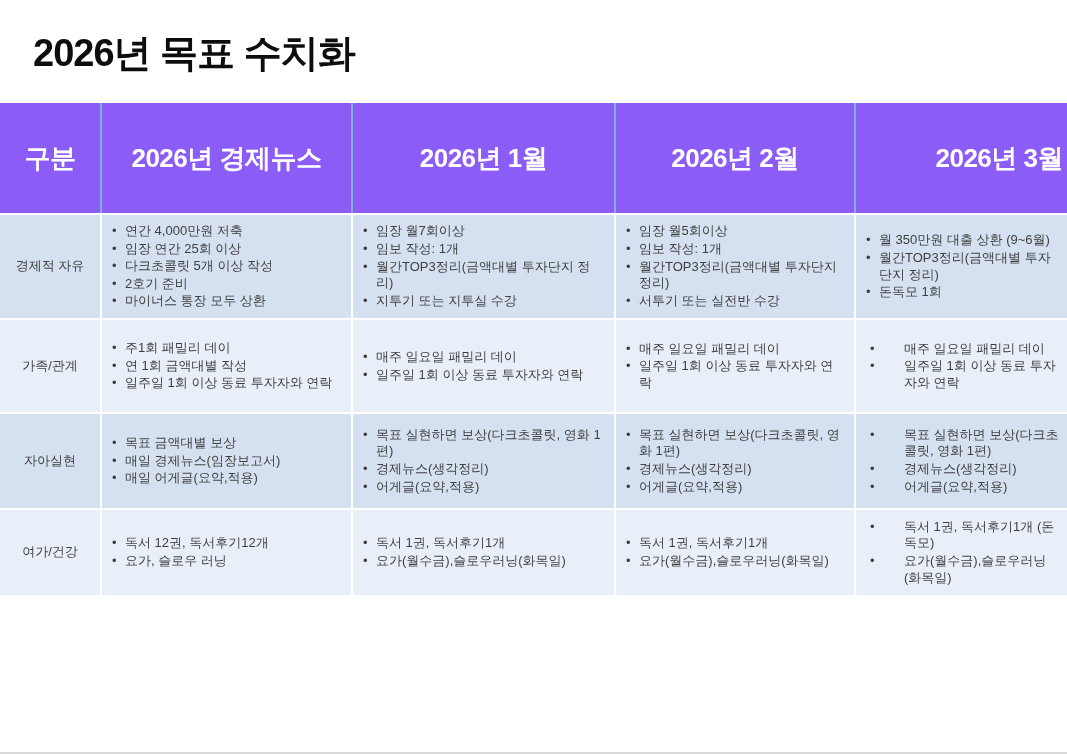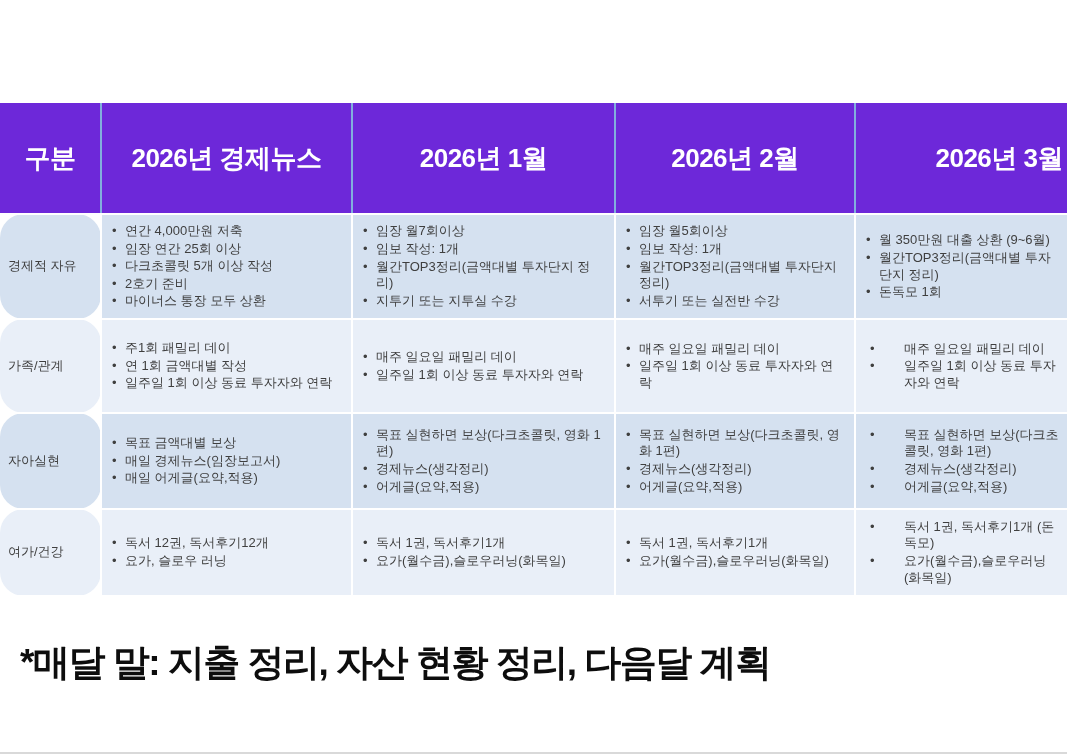--- a/index.html
+++ b/index.html
@@ -19,21 +19,21 @@
     position:absolute;left:0;top:103px;
     width:1067px;
     border-collapse:collapse;table-layout:fixed;
   }
   table.goals col.c1{width:101px;}
   table.goals col.c2{width:251px;}
   table.goals col.c3{width:263px;}
   table.goals col.c4{width:240px;}
   table.goals col.c5{width:212px;}
   table.goals th{
-    background:#6d28d9;color:#ffffff;
+    background:#8b5cf6;color:#ffffff;
     font-size:26px;font-weight:bold;
     height:110px;text-align:center;vertical-align:middle;
     border-left:2px solid #82aedd;border-right:2px solid #82aedd;
     border-top:none;border-bottom:2px solid #ffffff;
     padding:0 4px;letter-spacing:-0.5px;
   }
   table.goals th:first-child{border-left:none;}
   table.goals th:last-child{border-right:none;text-align:right;}
   table.goals td{
     vertical-align:middle;
@@ -41,22 +41,22 @@
     color:#3f3f3f;
     font-size:13px;line-height:1.28;
     padding:6px 8px;
     word-break:normal;
   }
   table.goals td:first-child{border-left:none;}
   table.goals td:last-child{border-right:none;}
   tr.band-odd td{background:#d5e1f0;}
   tr.band-even td{background:#e9eff8;}
   td.cat{
-    text-align:left;font-size:16px;color:#3f3f3f;
-    word-break:keep-all;padding:4px 6px;border-radius:24px;
+    text-align:center;font-size:16px;color:#3f3f3f;
+    word-break:keep-all;padding:4px 6px;
   }
   tr.r1{height:105px;}
   tr.r2{height:94px;}
   tr.r3{height:96px;}
   tr.r4{height:87px;}
   td ul{margin:0;padding:0;list-style:none;}
   td li{position:relative;padding-left:15px;margin:1px 0;}
   td li::before{content:"\2022";position:absolute;left:2px;top:0;color:#3f3f3f;}
   
   tr:nth-child(n+2) td:nth-child(5) li{padding-left:40px;}
@@ -69,20 +69,21 @@
   .bottom-line{
     position:absolute;left:0;bottom:0;width:1067px;height:2px;
     background:#d9d9d9;
   }
 </style>
 </head>
 <body>
 
 <div class="slide">
 
+  <div class="slide-title">2026년 목표 수치화</div>
 
   <table class="goals">
     <colgroup>
       <col class="c1">
         <col class="c2">
         <col class="c3">
         <col class="c4">
         <col class="c5">
     </colgroup>
     <thead>
@@ -212,16 +213,15 @@
         <td>
             <ul>
               <li>독서 1권, 독서후기1개 (돈독모)</li>
               <li>요가(월수금),슬로우러닝(화목일)</li>
             </ul>
           </td>
       </tr>
     </tbody>
   </table>
 
-  <div class="footnote">*매달 말: 지출 정리, 자산 현황 정리, 다음달 계획</div>
 
   <div class="bottom-line"></div>
 </div>
 
 </body></html>

